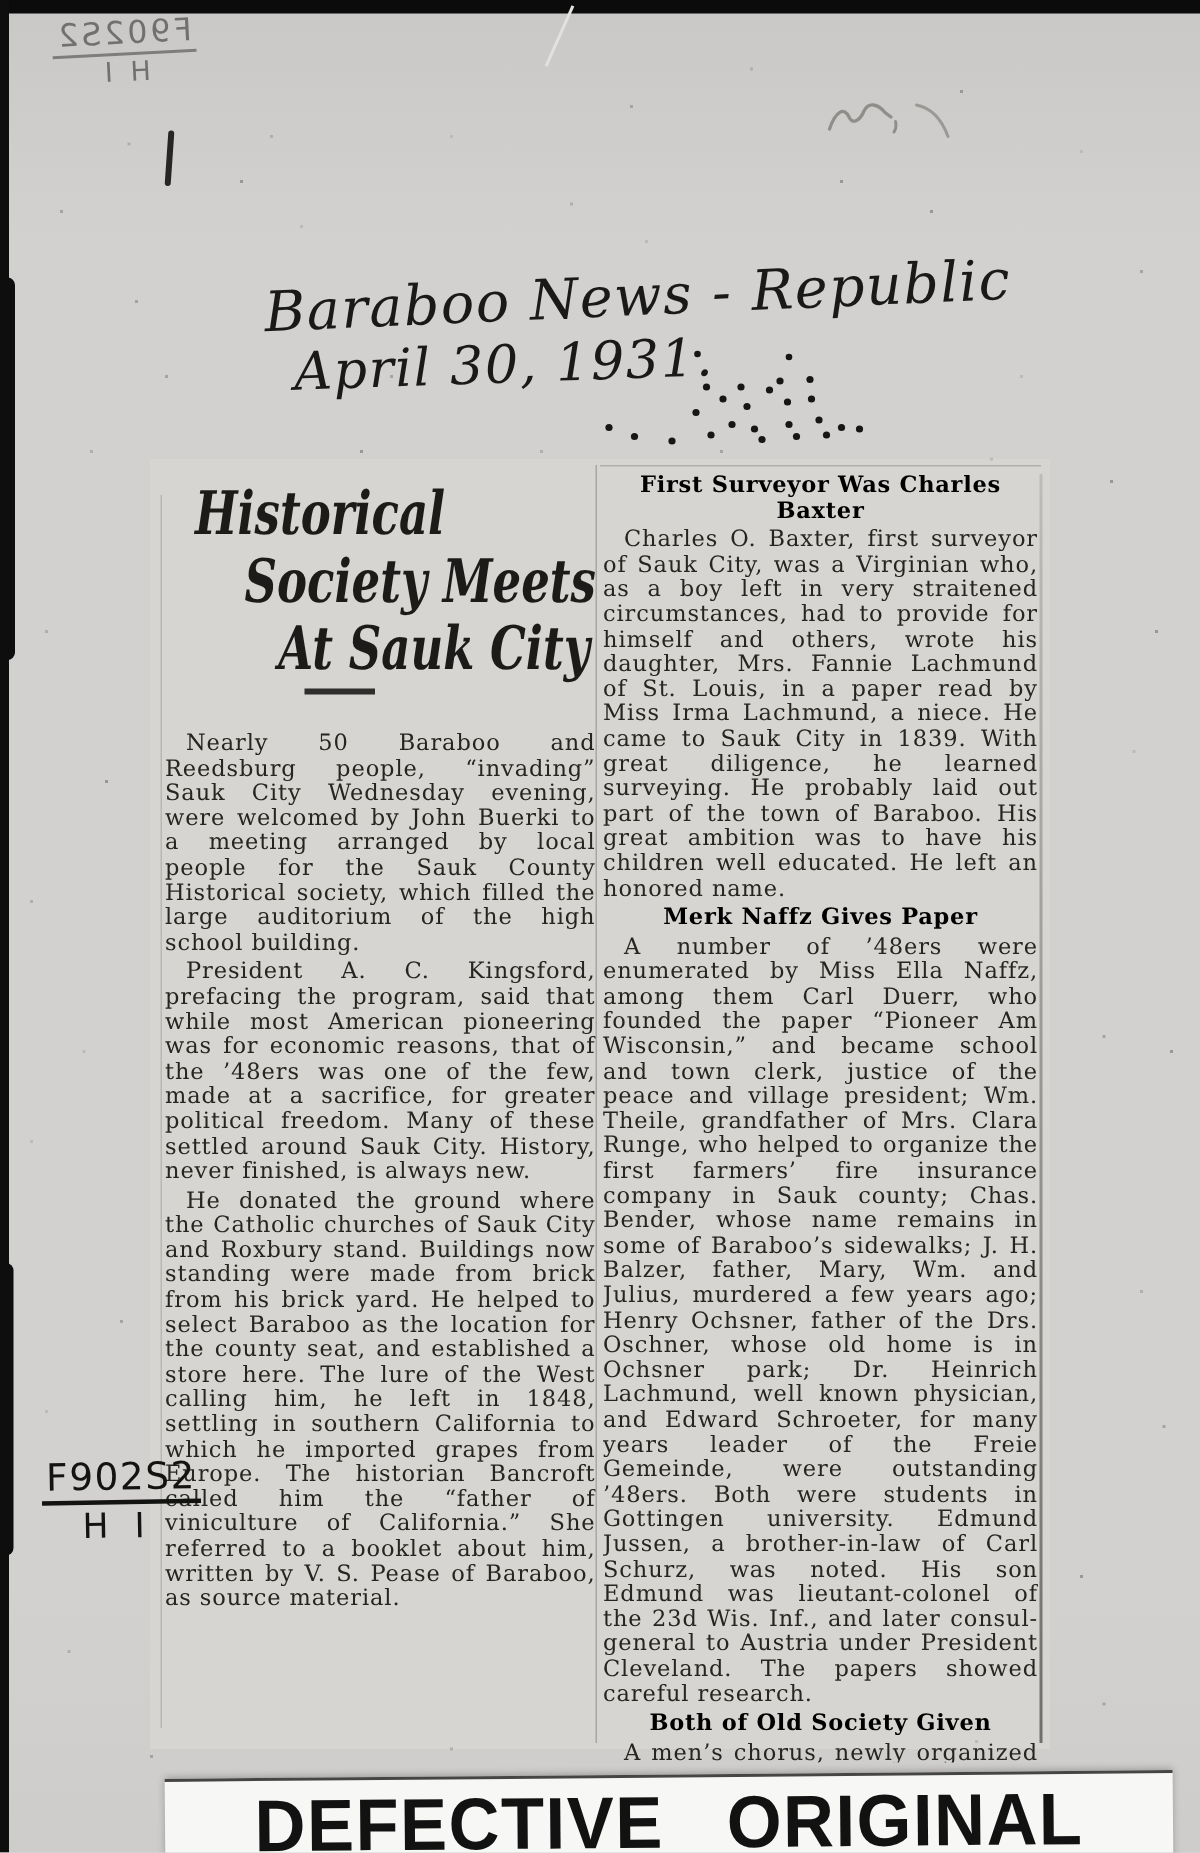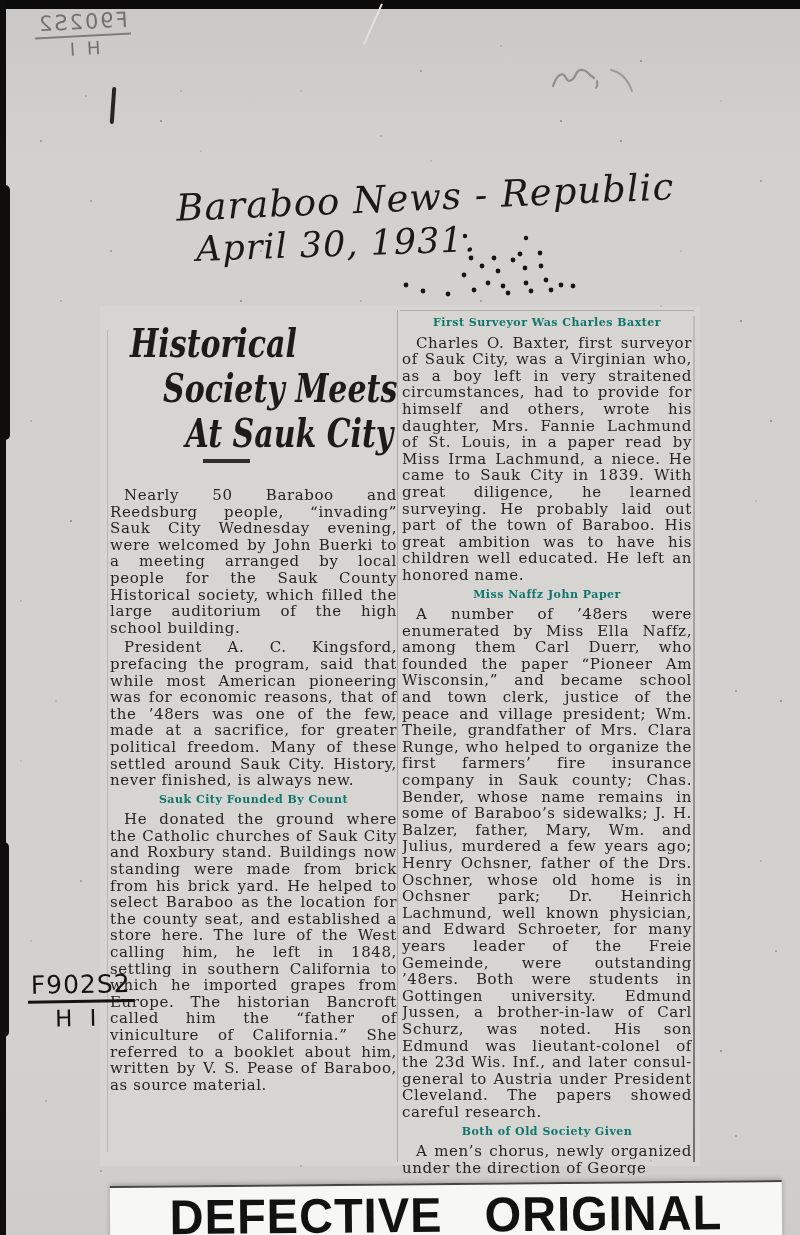--- a/index.html
+++ b/index.html
@@ -57,22 +57,22 @@
   .headline{position:absolute;left:130px;top:320px;width:380px;color:#1c1b19;
     font-weight:bold;font-style:italic;font-size:40px;line-height:45px;
     transform:scaleX(0.75);transform-origin:left top;white-space:nowrap;}
   .headline .hl2{margin-left:44px;}
   .headline .hl3{margin-left:74px;}
   .headline-rule{position:absolute;left:203px;top:459px;width:47px;height:4px;background:#2f2e2c;}
   
   .col{position:absolute;font-size:15px;line-height:16.6px;letter-spacing:.6px;
     text-align:justify;color:#26251f;overflow:hidden;}
   .col p{margin:0 0 3px 0;text-indent:14px;}
-  .col h3{margin:2px 0 3px 0;font-size:11px;text-align:center;font-weight:bold;
-    letter-spacing:.5px;color:#0f766e;text-indent:0;}
+  .col h3{margin:2px 0 3px 0;font-size:15px;text-align:center;font-weight:bold;
+    letter-spacing:.5px;color:#000000;text-indent:0;}
   .col-left{left:110px;top:467px;width:287px;height:702px;margin-top:20px;}
   .col-right{left:402px;top:315px;width:290px;height:860px;}
   
   .banner{position:absolute;left:110px;top:1183px;width:672px;height:60px;background:#f7f7f5;
     border-top:2px solid #454543;transform:rotate(-0.5deg);
     display:flex;justify-content:center;align-items:flex-start;
     box-shadow:0 -1px 5px rgba(40,40,40,.3);}
   .banner span{font-family:"Liberation Sans", sans-serif;font-weight:bold;font-size:47px;
     letter-spacing:1px;word-spacing:28px;color:#121212;margin-top:1px;white-space:nowrap;
     transform:scaleY(1.04);transform-origin:top;}
@@ -141,28 +141,27 @@
 <div class="headline">
   <div class="hl1">Historical</div>
   <div class="hl2">Society Meets</div>
   <div class="hl3">At Sauk City</div>
 </div>
 <div class="headline-rule"></div>
 
 <div class="col col-left">
   <p>Nearly 50 Baraboo and Reedsburg people, “invading” Sauk City Wednesday evening, were welcomed by John Buerki to a meeting arranged by local people for the Sauk County Historical society, which filled the large auditorium of the high school building.</p>
   <p>President A. C. Kingsford, prefacing the program, said that while most American pioneering was for economic reasons, that of the ’48ers was one of the few, made at a sacrifice, for greater political freedom. Many of these settled around Sauk City. History, never finished, is always new.</p>
-  <h3>Sauk City Founded By Count</h3>
   <p>He donated the ground where the Catholic churches of Sauk City and Roxbury stand. Buildings now standing were made from brick from his brick yard. He helped to select Baraboo as the location for the county seat, and established a store here. The lure of the West calling him, he left in 1848, settling in southern California to which he imported grapes from Europe. The historian Bancroft called him the “father of viniculture of California.” She referred to a booklet about him, written by V. S. Pease of Baraboo, as source material.</p>
 </div>
 
 <div class="col col-right">
   <h3 style="margin-top:0">First Surveyor Was Charles Baxter</h3>
   <p>Charles O. Baxter, first surveyor of Sauk City, was a Virginian who, as a boy left in very straitened circumstances, had to provide for himself and others, wrote his daughter, Mrs. Fannie Lachmund of St. Louis, in a paper read by Miss Irma Lachmund, a niece. He came to Sauk City in 1839. With great diligence, he learned surveying. He probably laid out part of the town of Baraboo. His great ambition was to have his children well educated. He left an honored name.</p>
-  <h3>Miss Naffz John Paper</h3>
+  <h3>Merk Naffz Gives Paper</h3>
   <p>A number of ’48ers were enumerated by Miss Ella Naffz, among them Carl Duerr, who founded the paper “Pioneer Am Wisconsin,” and became school and town clerk, justice of the peace and village president; Wm. Theile, grandfather of Mrs. Clara Runge, who helped to organize the first farmers’ fire insurance company in Sauk county; Chas. Bender, whose name remains in some of Baraboo’s sidewalks; J. H. Balzer, father, Mary, Wm. and Julius, murdered a few years ago; Henry Ochsner, father of the Drs. Oschner, whose old home is in Ochsner park; Dr. Heinrich Lachmund, well known physician, and Edward Schroeter, for many years leader of the Freie Gemeinde, were outstanding ’48ers. Both were students in Gottingen university. Edmund Jussen, a brother-in-law of Carl Schurz, was noted. His son Edmund was lieutant-colonel of the 23d Wis. Inf., and later consul-general to Austria under President Cleveland. The papers showed careful research.</p>
   <h3>Both of Old Society Given</h3>
   <p>A men’s chorus, newly organized under the direction of George</p>
 </div>
 
 <div class="code-side">
   <span class="l1">F902S2</span>
   <div class="l2">H I</div>
 </div>
 

